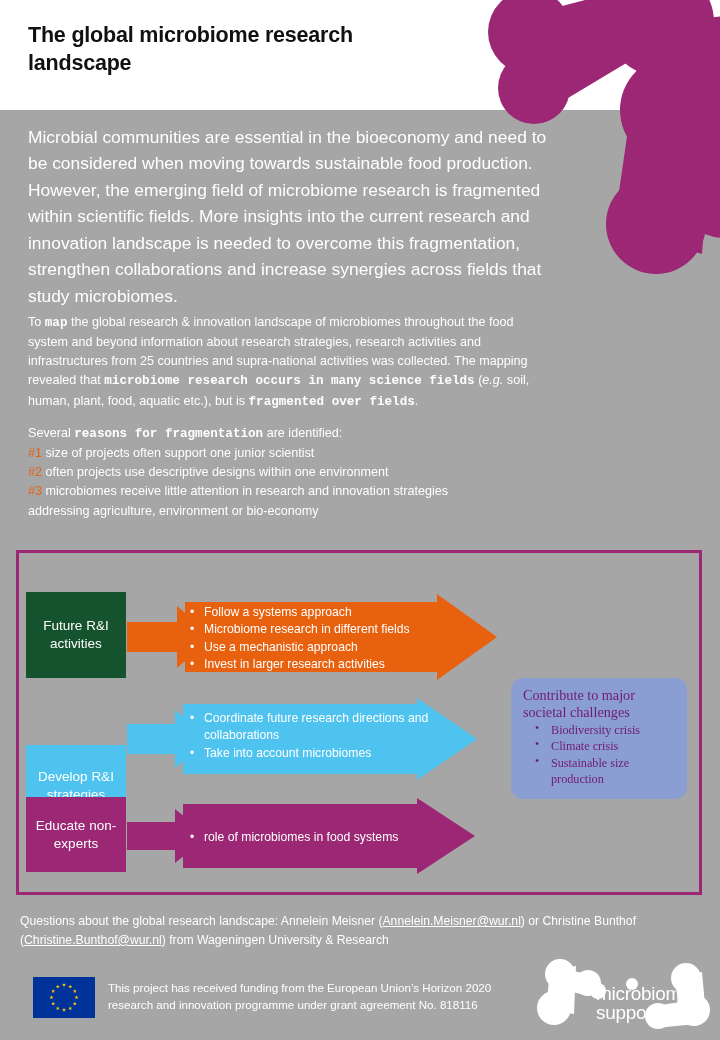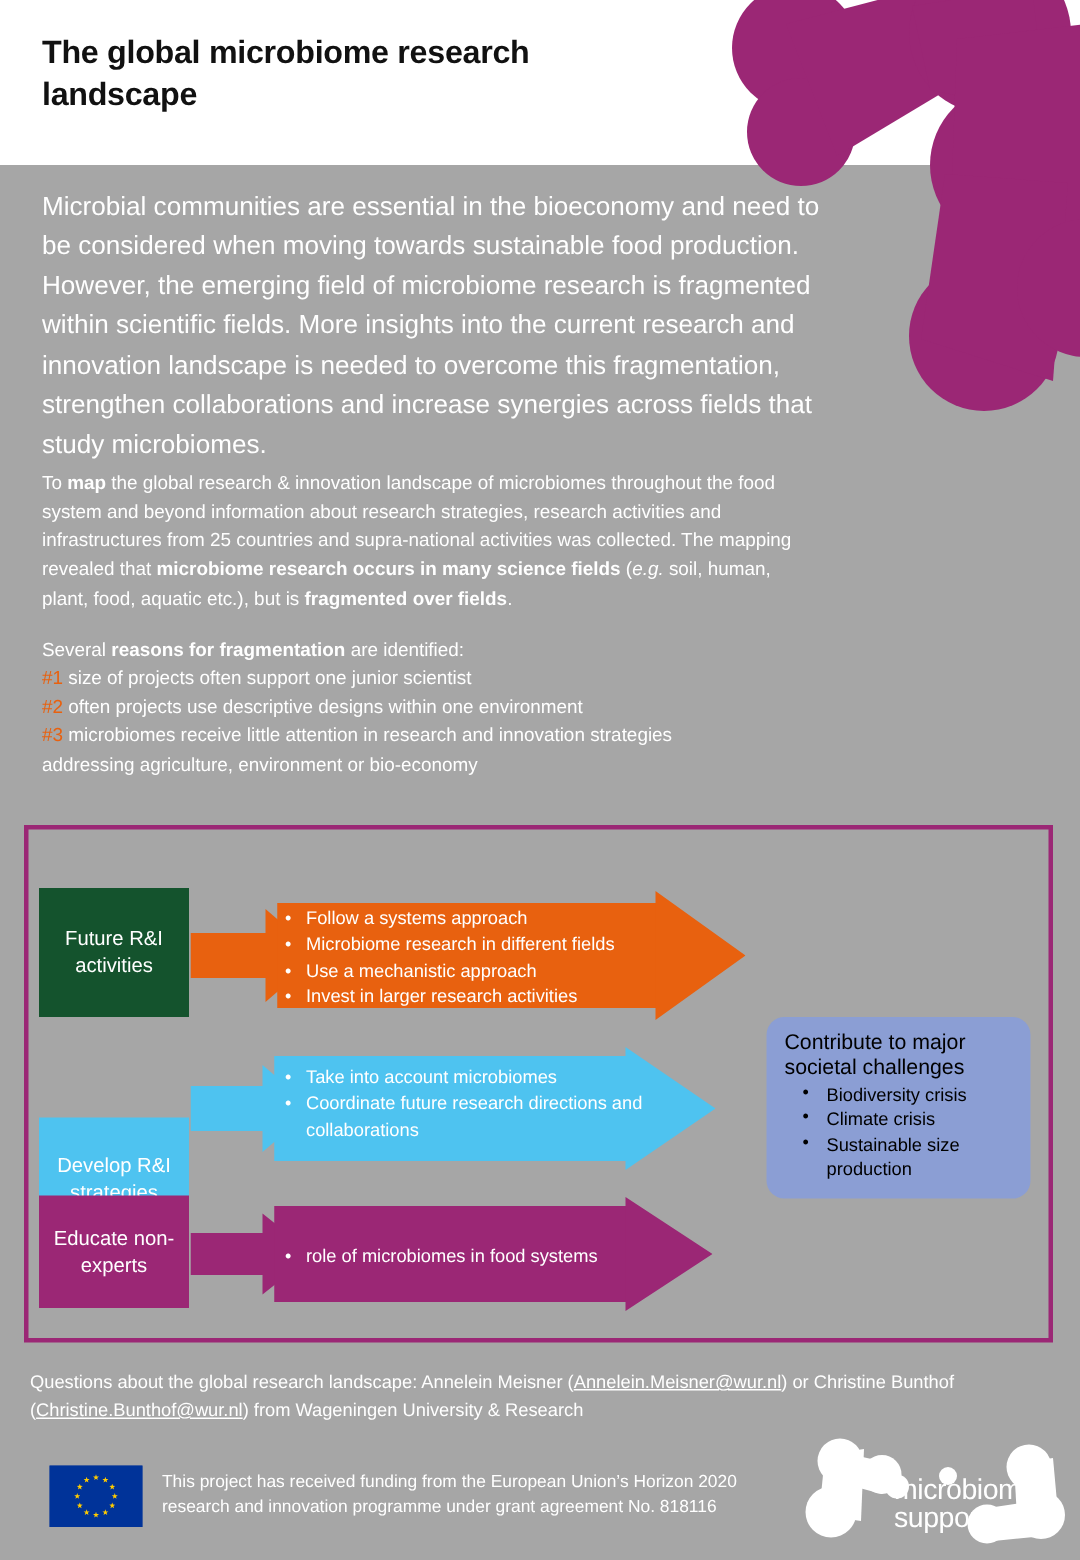--- a/index.html
+++ b/index.html
@@ -64,21 +64,21 @@
   
   .body-para {
     position: absolute;
     left: 28px;
     width: 520px;
     font-size: 12.6px;
     line-height: 1.52;
     color: #ffffff;
     z-index: 6;
   }
-  .body-para b { font-weight: bold; }
+  .body-para b { font-weight: bold; font-family: Liberation Mono, monospace; }
   .body-para i { font-style: italic; }
   #para-map { top: 313px; }
   #para-reasons { top: 424px; }
 
   .reason-line { white-space: normal; }
   .reason-tag {
     color: #e8610f;
     font-weight: normal;
   }
 
@@ -152,23 +152,24 @@
   #btext-develop { left: 190px; top: 710px; width: 260px; }
   #btext-educate { left: 190px; top: 829px; width: 260px; }
 
   
   .outcome-box {
     position: absolute;
     left: 511px; top: 678px;
     width: 176px; height: 121px;
     background: #8b9ed4;
     border-radius: 12px;
-    color: #000000;
+    color: #701a75;
     z-index: 6;
     padding: 9px 10px 0 12px;
+    font-family: Liberation Serif, serif;
   }
   .outcome-title {
     font-size: 14.2px;
     line-height: 1.2;
   }
   .outcome-list { list-style: none; margin-top: 1px; }
   .outcome-list li {
     position: relative;
     padding-left: 28px;
     font-size: 12.2px;
@@ -316,22 +317,22 @@
   </div>
   <div class="banner" id="banner-develop">
     <svg width="350" height="82" viewBox="0 0 350 82" xmlns="http://www.w3.org/2000/svg">
       <path d="M0 26 H48 V12 L82 41 L48 70 V56 H0 Z" fill="#4ec3f0"></path>
       <path d="M56 6 H290 V0 L350 41 L290 82 V76 H56 Z" fill="#4ec3f0"></path>
       <rect x="56" y="6" width="234" height="70" fill="#4ec3f0"></rect>
     </svg>
   </div>
   <div class="banner-text" id="btext-develop">
     <ul>
+      <li>Coordinate future research directions and collaborations</li>
       <li>Take into account microbiomes</li>
-      <li>Coordinate future research directions and collaborations</li>
     </ul>
   </div>
 
   <div class="cat-box" id="cat-educate">
     <span>Educate non-experts</span>
   </div>
   <div class="banner" id="banner-educate">
     <svg width="348" height="76" viewBox="0 0 348 76" xmlns="http://www.w3.org/2000/svg">
       <path d="M0 24 H48 V11 L82 38 L48 65 V52 H0 Z" fill="#9b2775"></path>
       <path d="M56 6 H290 V0 L348 38 L290 76 V70 H56 Z" fill="#9b2775"></path>

